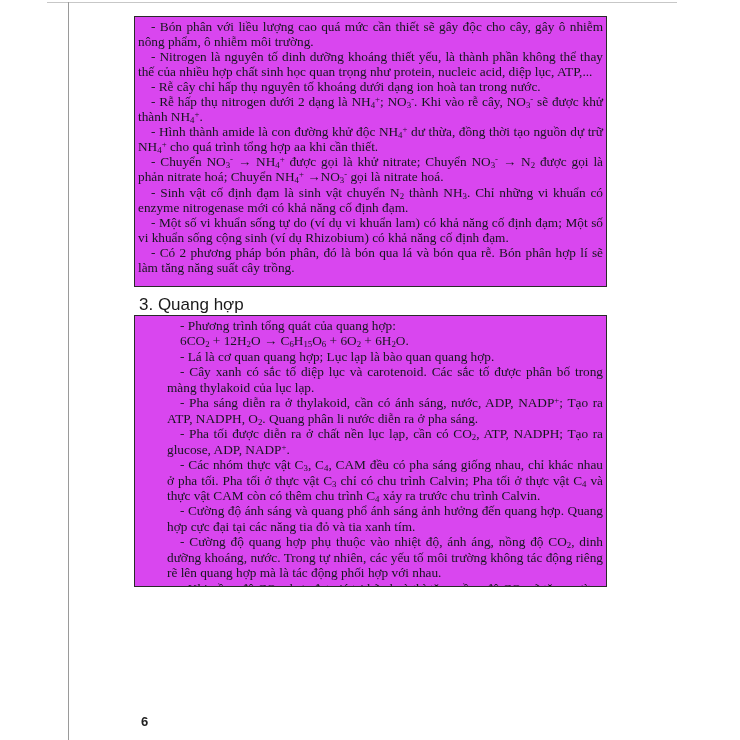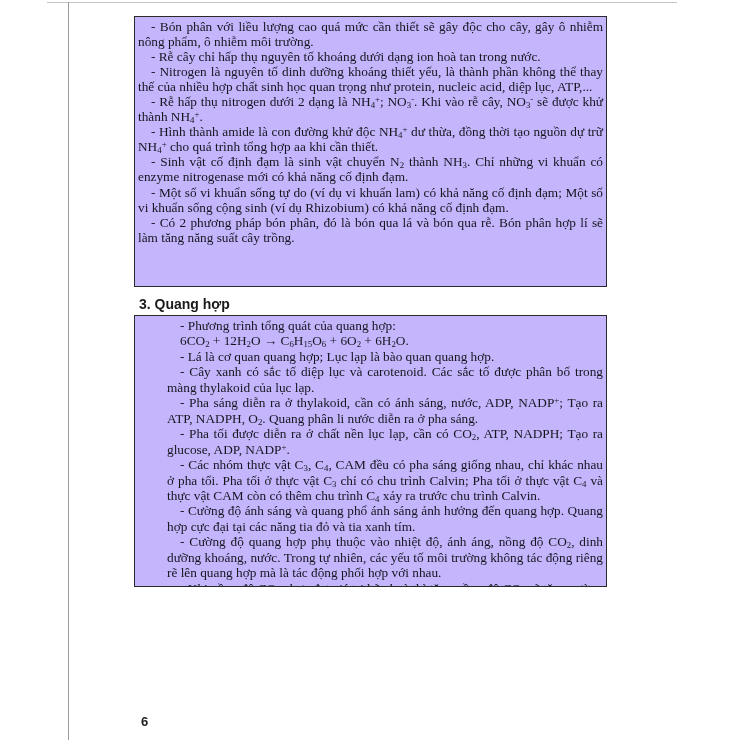--- a/index.html
+++ b/index.html
@@ -34,42 +34,42 @@
   .box {
     position: absolute;
     left: 134px;
     width: 473px;
     box-sizing: border-box;
     border: 1.5px solid #2a2a2a;
     padding: 2px 3px 0 3px;
     color: #16161e;
     font-size: 13.3px;
     overflow: hidden;
-    background: #c4b5fd;
+    background: #d946ef;
   }
   .box1 { top: 16px;  height: 271px; line-height: 15.05px; }
   .box2 { top: 315px; height: 272px; line-height: 15.45px; padding-left: 32px; }
   .para {
     margin: 0;
     text-indent: 13px;
     text-align: justify;
   }
   .para sub, .para sup {
     font-size: 8.8px;
     line-height: 0;
   }
   .para sup { vertical-align: 4px; }
   .para sub { vertical-align: -2px; }
   .heading {
     position: absolute;
     left: 139px; top: 296px;
     margin: 0;
     font-family: "Liberation Sans", sans-serif;
-    font-size: 14px;
-    font-weight: bold;
+    font-size: 17px;
+    font-weight: normal;
     color: #1a1a1a;
     line-height: 17px;
   }
   .page-number {
     position: absolute;
     left: 141px; top: 714px;
     font-family: "Liberation Sans", sans-serif;
     font-size: 13px;
     font-weight: bold;
     color: #222222;
@@ -77,24 +77,25 @@
 </style>
 </head>
 <body>
 
 <div class="page">
   <div class="scan-hline"></div>
   <div class="scan-vline"></div>
 
   <div class="box box1">
       <p class="para">- Bón phân với liều lượng cao quá mức cần thiết sẽ gây độc cho cây, gây ô nhiễm nông phẩm, ô nhiễm môi trường.</p>
+      <p class="para">- Nitrogen là nguyên tố dinh dưỡng khoáng thiết yếu, là thành phần không thể thay thế của nhiều hợp chất sinh học quan trọng như protein, nucleic acid, diệp lục, ATP,...</p>
       <p class="para">- Rễ cây chỉ hấp thụ nguyên tố khoáng dưới dạng ion hoà tan trong nước.</p>
-      <p class="para">- Nitrogen là nguyên tố dinh dưỡng khoáng thiết yếu, là thành phần không thể thay thế của nhiều hợp chất sinh học quan trọng như protein, nucleic acid, diệp lục, ATP,...</p>
       <p class="para">- Rễ hấp thụ nitrogen dưới 2 dạng là NH<sub>4</sub><sup>+</sup>; NO<sub>3</sub><sup>-</sup>. Khi vào rễ cây, NO<sub>3</sub><sup>-</sup> sẽ được khử thành NH<sub>4</sub><sup>+</sup>.</p>
       <p class="para">- Hình thành amide là con đường khử độc NH<sub>4</sub><sup>+</sup> dư thừa, đồng thời tạo nguồn dự trữ NH<sub>4</sub><sup>+</sup> cho quá trình tổng hợp aa khi cần thiết.</p>
+      <p class="para">- Chuyển NO<sub>3</sub><sup>-</sup> → NH<sub>4</sub><sup>+</sup> được gọi là khử nitrate; Chuyển NO<sub>3</sub><sup>-</sup> → N<sub>2</sub> được gọi là phản nitrate hoá; Chuyển NH<sub>4</sub><sup>+</sup> →NO<sub>3</sub><sup>-</sup> gọi là nitrate hoá.</p>
       <p class="para">- Sinh vật cố định đạm là sinh vật chuyển N<sub>2</sub> thành NH<sub>3</sub>. Chỉ những vi khuẩn có enzyme nitrogenase mới có khả năng cố định đạm.</p>
       <p class="para">- Một số vi khuẩn sống tự do (ví dụ vi khuẩn lam) có khả năng cố định đạm; Một số vi khuẩn sống cộng sinh (ví dụ Rhizobium) có khả năng cố định đạm.</p>
       <p class="para">- Có 2 phương pháp bón phân, đó là bón qua lá và bón qua rễ. Bón phân hợp lí sẽ làm tăng năng suất cây trồng.</p>
     </div>
 
   <h3 class="heading">3. Quang hợp</h3>
 
   <div class="box box2">
       <p class="para">- Phương trình tổng quát của quang hợp:</p>
       <p class="para">6CO<sub>2</sub> + 12H<sub>2</sub>O → C<sub>6</sub>H<sub>15</sub>O<sub>6</sub> + 6O<sub>2</sub> + 6H<sub>2</sub>O.</p>

